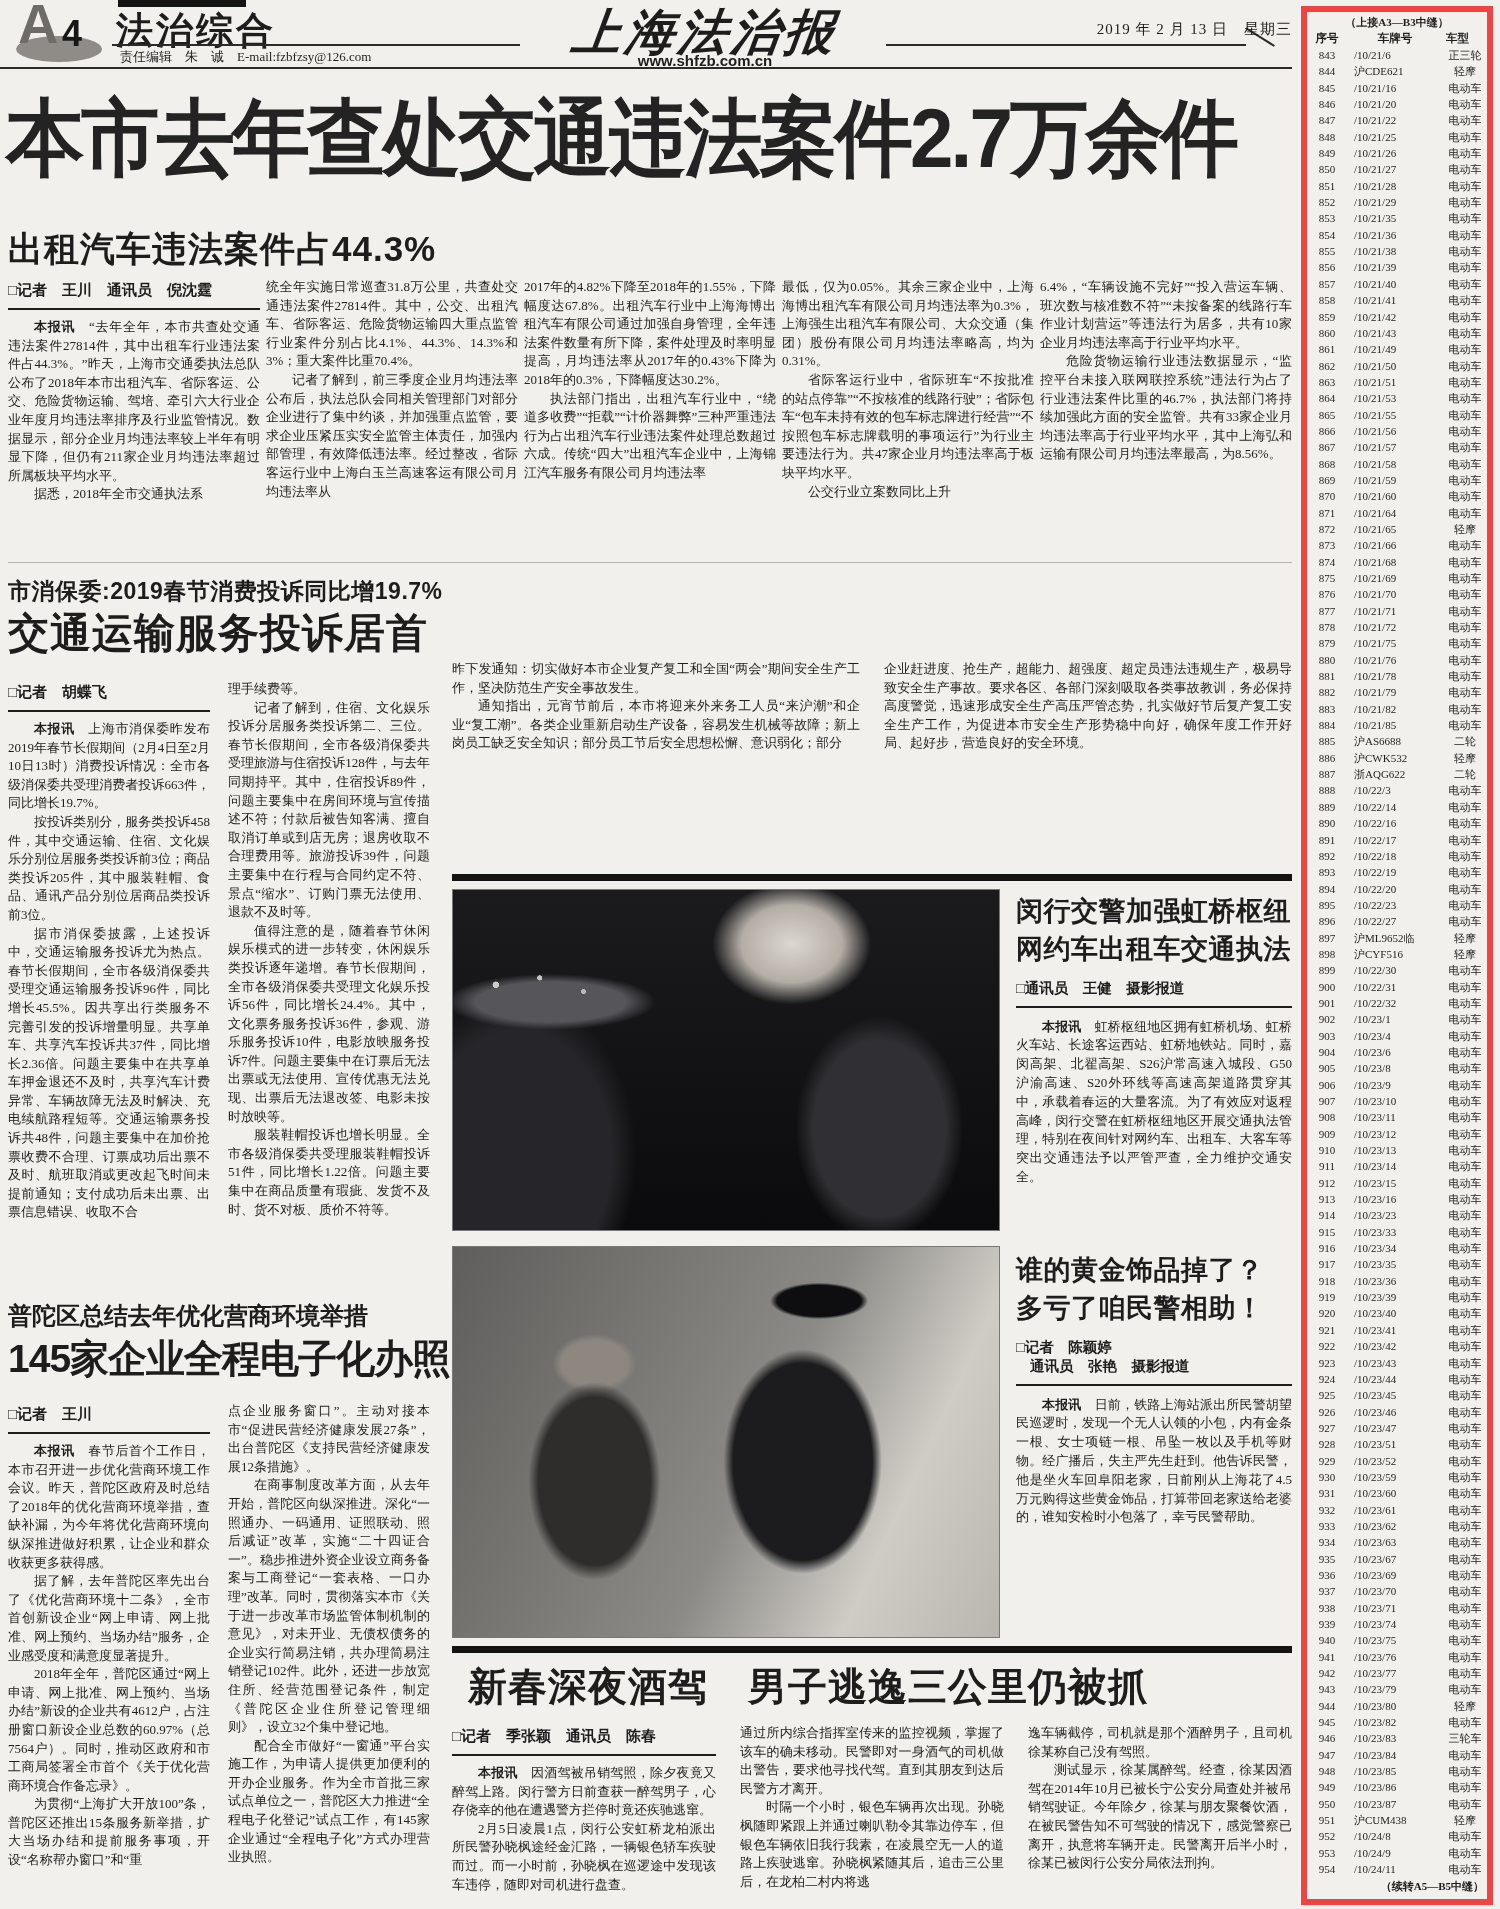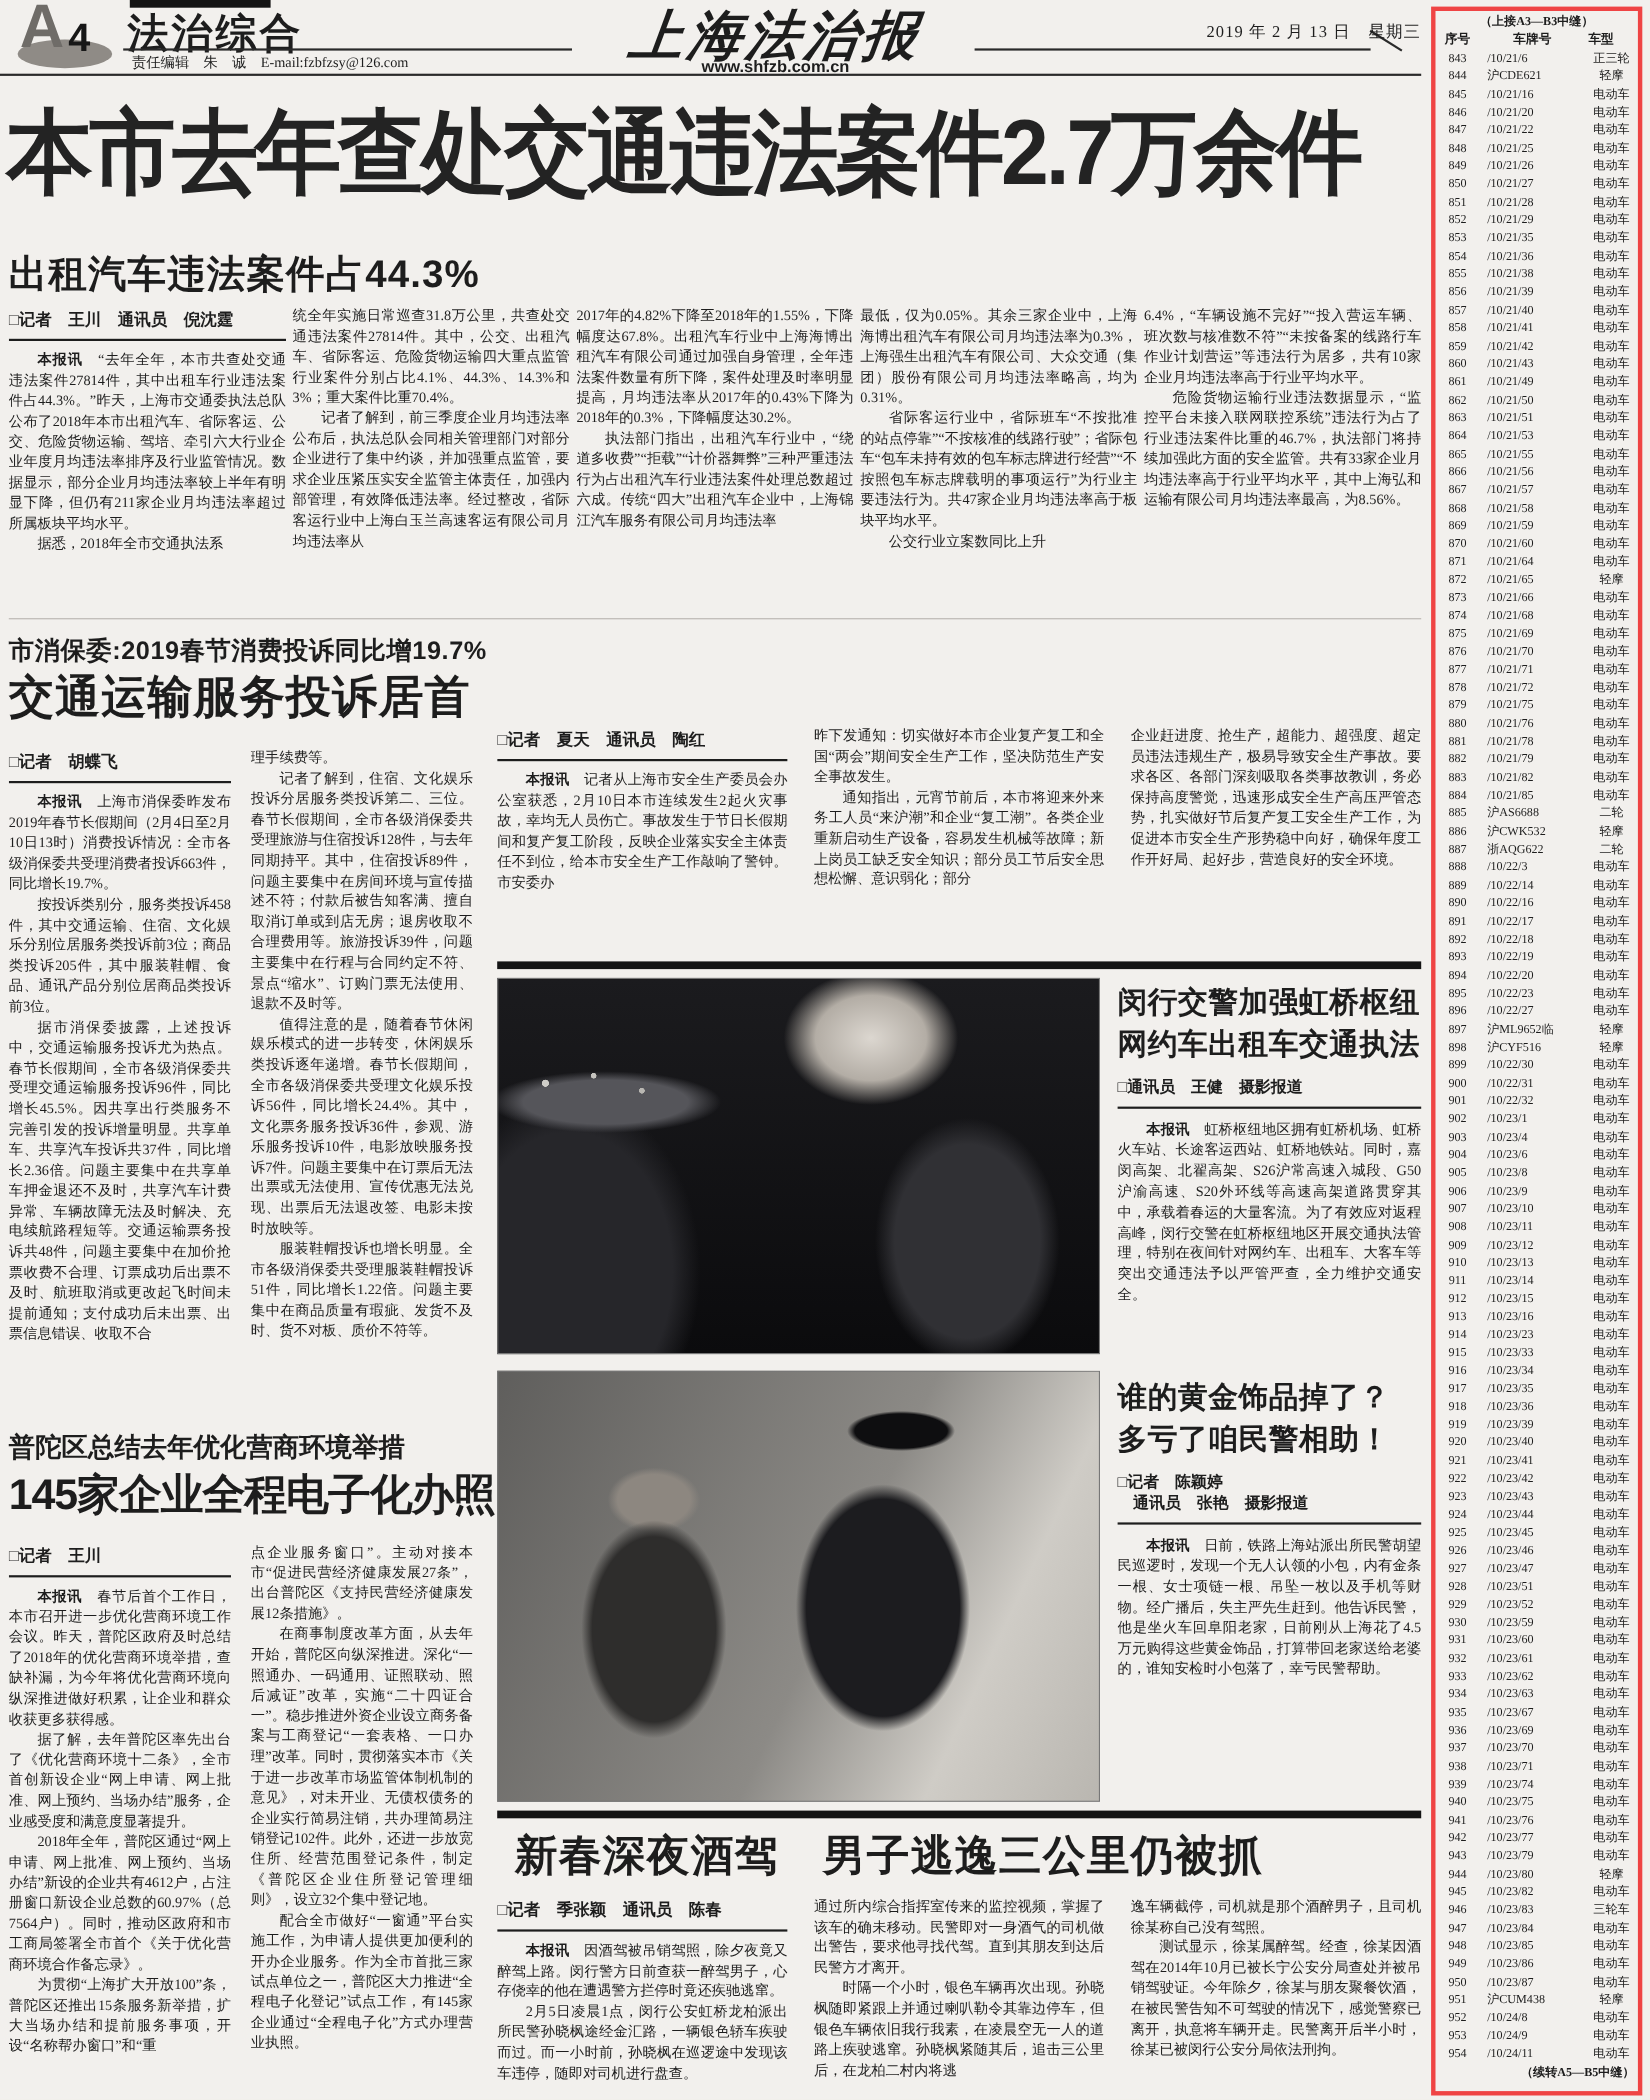--- a/index.html
+++ b/index.html
@@ -74,21 +74,21 @@
   .block-body{margin-top:10px;overflow:hidden;}
   .block-body p{margin:0;text-indent:2em;text-align:justify;font-size:13px;line-height:18.8px;}
   
   .drunk-headline{left:468px;top:1660px;font-size:39px;font-weight:900;letter-spacing:1px;}
   .drunk-cols{left:452px;top:1724px;width:840px;height:182px;display:flex;gap:24px;}
   
   .putuo-kicker{left:8px;top:1300px;font-size:24px;font-weight:700;}
   .putuo-headline{left:8px;top:1332px;font-size:39px;font-weight:900;letter-spacing:-1px;white-space:nowrap;}
   .putuo-cols{left:8px;top:1402px;width:422px;height:503px;display:flex;gap:18px;}
   
-  .sidebar{left:1301px;top:6px;width:192px;height:1899px;border:4px solid #ef4444;
+  .sidebar{left:1301px;top:6px;width:192px;height:1899px;border:6px solid #ef4444;
            box-sizing:border-box;padding:2px 3px;background:#f2f0ed;}
   .sidebar-title{font-size:11px;text-align:center;line-height:16px;font-weight:bold;}
   .sidebar table{width:100%;border-collapse:collapse;table-layout:fixed;}
   .sidebar th{font-size:11.5px;font-weight:bold;line-height:17px;text-align:left;padding:0;}
   .sidebar th:nth-child(1){width:34px;text-align:center;}
   .sidebar th:nth-child(2){width:102px;text-align:center;}
   .sidebar th:nth-child(3){text-align:left;}
   .sidebar td{font-size:11px;line-height:16.35px;padding:0;white-space:nowrap;overflow:hidden;}
   .sidebar td:nth-child(1){text-align:center;}
   .sidebar td:nth-child(2){padding-left:10px;}
@@ -157,26 +157,20 @@
     </div>
     <div class="col colbody cont">
         <p>理手续费等。</p>
         <p>记者了解到，住宿、文化娱乐投诉分居服务类投诉第二、三位。春节长假期间，全市各级消保委共受理旅游与住宿投诉128件，与去年同期持平。其中，住宿投诉89件，问题主要集中在房间环境与宣传描述不符；付款后被告知客满、擅自取消订单或到店无房；退房收取不合理费用等。旅游投诉39件，问题主要集中在行程与合同约定不符、景点“缩水”、订购门票无法使用、退款不及时等。</p>
         <p>值得注意的是，随着春节休闲娱乐模式的进一步转变，休闲娱乐类投诉逐年递增。春节长假期间，全市各级消保委共受理文化娱乐投诉56件，同比增长24.4%。其中，文化票务服务投诉36件，参观、游乐服务投诉10件，电影放映服务投诉7件。问题主要集中在订票后无法出票或无法使用、宣传优惠无法兑现、出票后无法退改签、电影未按时放映等。</p>
         <p>服装鞋帽投诉也增长明显。全市各级消保委共受理服装鞋帽投诉51件，同比增长1.22倍。问题主要集中在商品质量有瑕疵、发货不及时、货不对板、质价不符等。</p>
       </div>
   </div>
 
   <div class="abs accidents-cols">
-    <div class="col">
-      <div class="byline">□记者　夏天　通讯员　陶红</div>
-      <div class="colbody">
-          <p><b>本报讯</b>　记者从上海市安全生产委员会办公室获悉，2月10日本市连续发生2起火灾事故，幸均无人员伤亡。事故发生于节日长假期间和复产复工阶段，反映企业落实安全主体责任不到位，给本市安全生产工作敲响了警钟。市安委办</p>
-        </div>
-    </div>
     <div class="col colbody cont">
         <p>昨下发通知：切实做好本市企业复产复工和全国“两会”期间安全生产工作，坚决防范生产安全事故发生。</p>
         <p>通知指出，元宵节前后，本市将迎来外来务工人员“来沪潮”和企业“复工潮”。各类企业重新启动生产设备，容易发生机械等故障；新上岗员工缺乏安全知识；部分员工节后安全思想松懈、意识弱化；部分</p>
       </div>
     <div class="col colbody cont">
         <p>企业赶进度、抢生产，超能力、超强度、超定员违法违规生产，极易导致安全生产事故。要求各区、各部门深刻吸取各类事故教训，务必保持高度警觉，迅速形成安全生产高压严管态势，扎实做好节后复产复工安全生产工作，为促进本市安全生产形势稳中向好，确保年度工作开好局、起好步，营造良好的安全环境。</p>
       </div>
   </div>
 
   <div class="abs bar bar1"></div>

